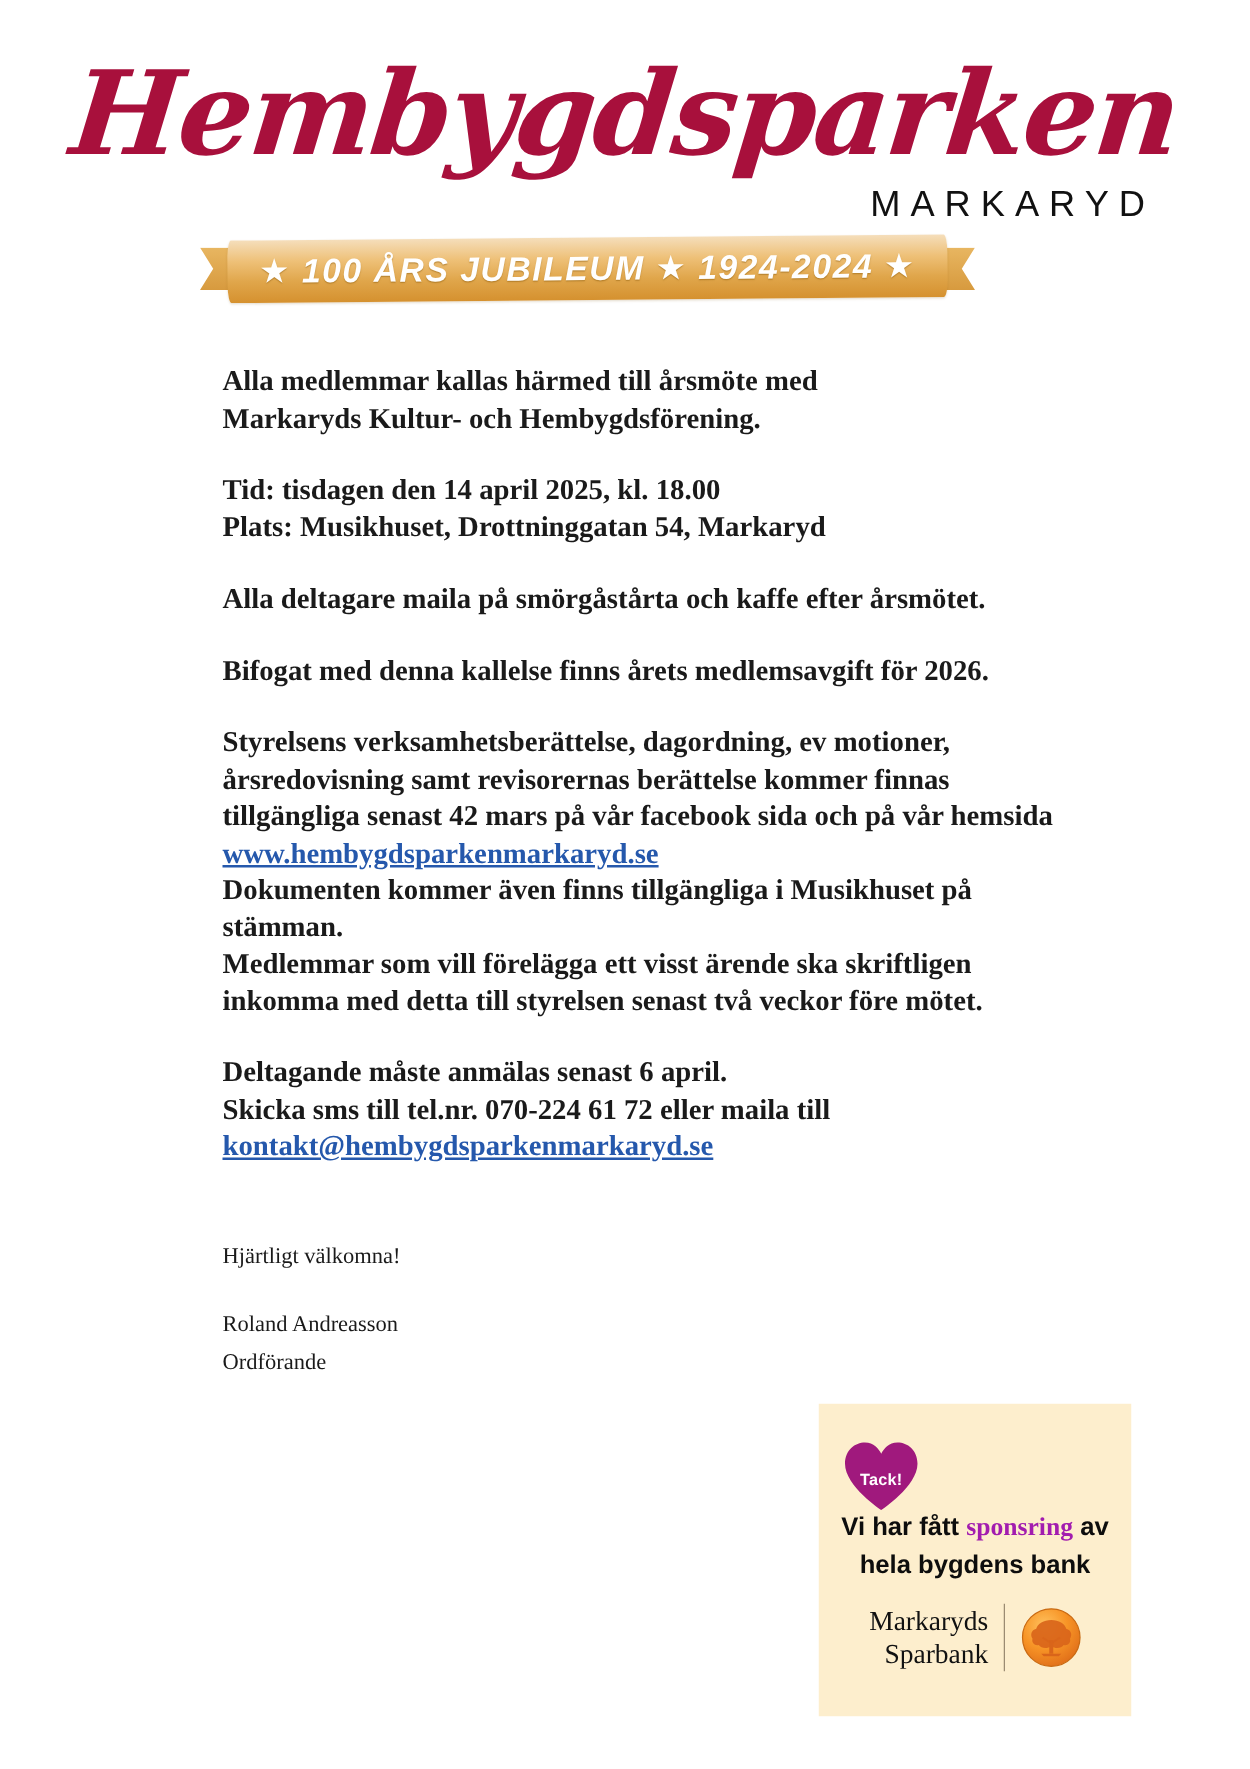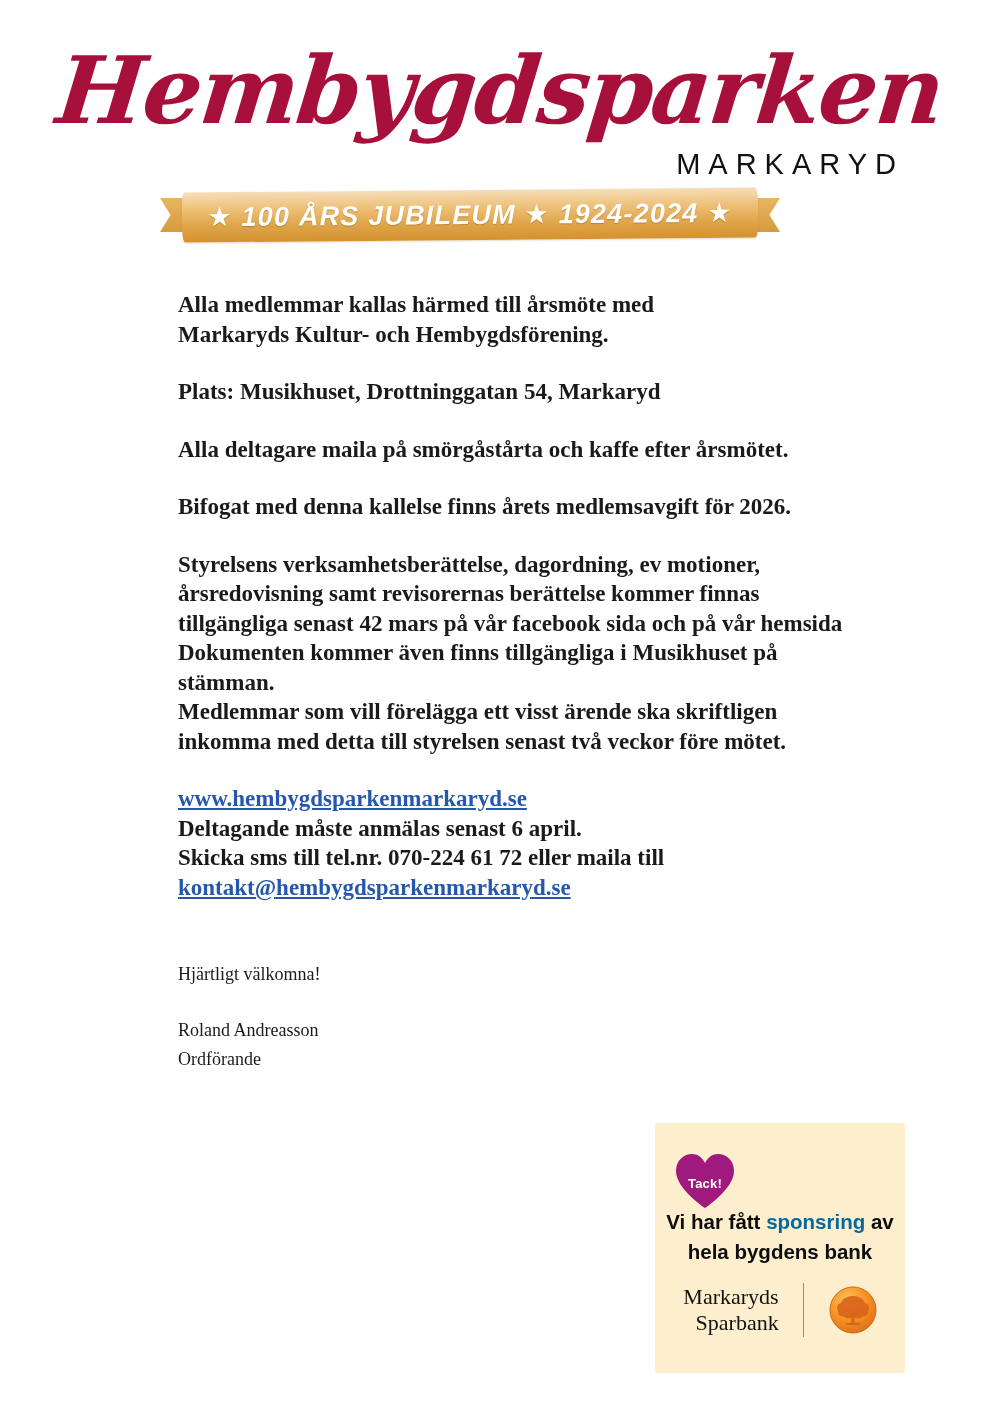--- a/index.html
+++ b/index.html
@@ -41,21 +41,21 @@
     color: #a8103c;
     white-space: nowrap;
     transform: skewX(-6deg);
   }
   .logo-sub {
     position: absolute;
     left: 0;
     top: 104px;
     width: 1000px;
     text-align: right;
-    padding-right: 96px;
+    padding-right: 76px;
     font-family: "Liberation Sans", "DejaVu Sans", sans-serif;
     font-weight: 400;
     font-size: 29px;
     letter-spacing: 8px;
     color: #111111;
     white-space: nowrap;
   }
 
   
   .ribbon-wrap {
@@ -173,30 +173,30 @@
     left: 0;
     top: 84px;
     width: 250px;
     text-align: center;
     font-family: "Liberation Sans", "DejaVu Sans", sans-serif;
     font-weight: 700;
     font-size: 20.5px;
     line-height: 30px;
     color: #0d0d0d;
   }
-  .sponsor-lines .hl { color: #0369a1; }
+  .sponsor-lines .hl { color: #a21caf; font-family: Liberation Serif, serif; }
   .bank-logo {
     position: absolute;
     left: 0;
     top: 160px;
     width: 250px;
     display: flex;
     align-items: center;
     justify-content: center;
-    gap: 12px;
+    gap: 0px;
   }
   .bank-name {
     font-family: "Liberation Serif", "DejaVu Serif", serif;
     font-size: 22px;
     line-height: 26px;
     color: #111111;
     text-align: right;
     white-space: pre-line;
     padding-right: 12px;
   }
@@ -225,34 +225,35 @@
     </div>
   </div>
 </div>
 
 <div class="letter">
 
 
   <p class="para">Alla medlemmar kallas härmed till årsmöte med
 Markaryds Kultur- och Hembygdsförening.</p>
 
+  <p class="para bold tight">Tid: tisdagen den 14 april 2025, kl. 18.00</p>
   <p class="para bold">Plats: Musikhuset, Drottninggatan 54, Markaryd</p>
 
   <p class="para">Alla deltagare maila på smörgåstårta och kaffe efter årsmötet.</p>
 
   <p class="para">Bifogat med denna kallelse finns årets medlemsavgift för 2026.</p>
 
   <p class="para tight">Styrelsens verksamhetsberättelse, dagordning, ev motioner,
 årsredovisning samt revisorernas berättelse kommer finnas
 tillgängliga senast 42 mars på vår facebook sida och på vår hemsida</p>
+  <p class="para tight"><span class="link">www.hembygdsparkenmarkaryd.se</span></p>
   <p class="para">Dokumenten kommer även finns tillgängliga i Musikhuset på
 stämman.
 Medlemmar som vill förelägga ett visst ärende ska skriftligen
 inkomma med detta till styrelsen senast två veckor före mötet.</p>
-  <p class="para tight"><span class="link">www.hembygdsparkenmarkaryd.se</span></p>
 
   <p class="para tight">Deltagande måste anmälas senast 6 april.
 Skicka sms till tel.nr. 070-224 61 72 eller maila till</p>
   <p class="para"><span class="link">kontakt@hembygdsparkenmarkaryd.se</span></p>
 
   <div class="spacer-lg"></div>
 
   <p class="signoff">Hjärtligt välkomna!</p>
   <div style="height:26px"></div>
   <p class="signoff">Roland Andreasson

